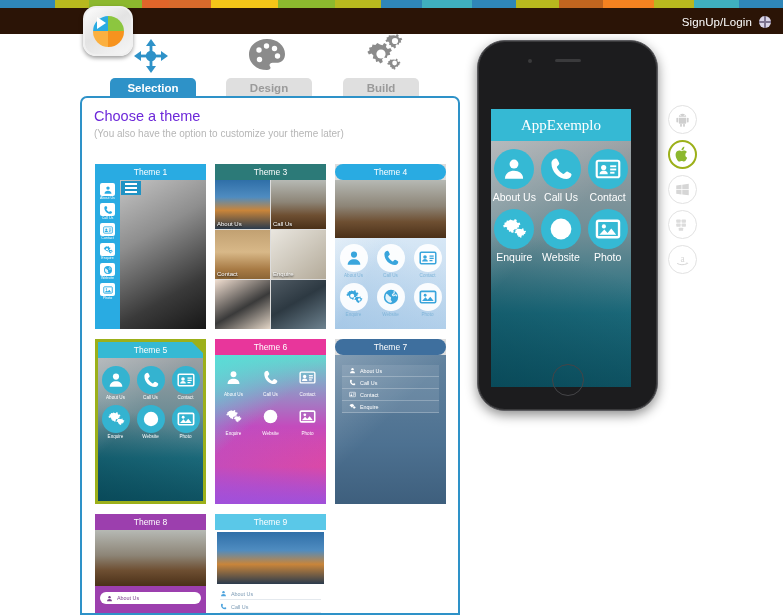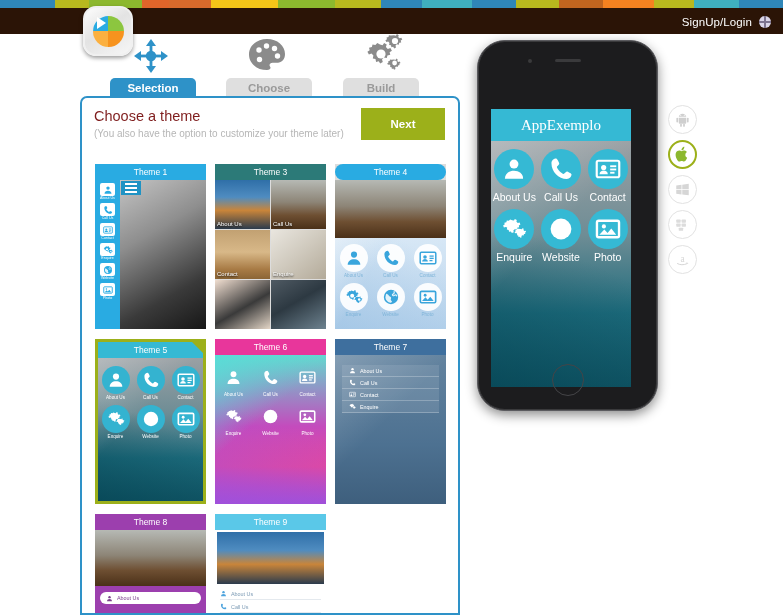--- a/index.html
+++ b/index.html
@@ -68,21 +68,21 @@
   .tab.active { background:#2e92c8; color:#ffffff; }
   .tab.inactive { background:#dfdfdf; color:#9a9a9a; }
 
   
   #panel {
     position:absolute; left:80px; top:96px; width:380px; height:519px;
     background:#ffffff; border:2px solid #2e92c8;
     border-radius:7px 7px 0 0; overflow:hidden;
   }
   #panel-head { position:relative; height:62px; }
-  #choose-title{ position:absolute; left:12px; top:10px; font-size:14.5px; color:#7f1d1d; }
+  #choose-title{ position:absolute; left:12px; top:10px; font-size:14.5px; color:#6d28d9; }
   #choose-sub{
     position:absolute; left:12px; top:29px; width:250px;
     font-size:10px; color:#b6b6b6; line-height:13px;
   }
   #next-btn{
     position:absolute; right:13px; top:10px; width:84px; height:32px;
     background:#9cb01a; color:#ffffff; border:none; font-size:11.5px;
     font-weight:bold; cursor:pointer;
   }
 
@@ -311,29 +311,28 @@
       <path d="M30 3.2l1.9.5 1-1.6 1.8 1.1-.5 1.8 1.3 1.3 1.8-.5 1 1.8-1.6 1 .5 1.8-2 .4-.4 1.9-2-.4-1.3 1.3.5 1.8-1.8 1-1-1.6-1.8.5-.4-2-1.9-.4.4-2-1.3-1.3-1.8.5-1-1.8 1.6-1-.5-1.8 2-.4.4-1.9 2 .4z"></path>
       <circle cx="31" cy="9" r="3.1" fill="#fff"></circle>
       <path d="M30 27.5l1.5.4.8-1.3 1.4.9-.4 1.4 1 1 1.4-.4.8 1.4-1.3.8.4 1.4-1.6.3-.3 1.5-1.6-.3-1 1 .4 1.4-1.4.8-.8-1.3-1.4.4-.3-1.6-1.5-.3.3-1.6-1-1-1.4.4-.8-1.4 1.3-.8-.4-1.4 1.6-.3.3-1.5 1.6.3z"></path>
       <circle cx="30.6" cy="31" r="2.4" fill="#fff"></circle>
     </g>
   </svg>
 </div>
 
 <div id="tabs">
   <div class="tab active" style="left:0px;width:86px">Selection</div>
-  <div class="tab inactive" style="left:116px;width:86px">Choose</div>
+  <div class="tab inactive" style="left:116px;width:86px">Design</div>
   <div class="tab inactive" style="left:233px;width:76px">Build</div>
 </div>
 
 <div id="panel">
   <div id="panel-head">
     <div id="choose-title">Choose a theme</div>
     <div id="choose-sub">(You also have the option to customize your theme later)</div>
-    <button id="next-btn">Next</button>
   </div>
   <div id="grid">
       <div class="theme-card">
         <div class="tc-title" style="background: rgb(41, 171, 226);">Theme 1</div>
         <div class="tc-body ph-grey">
           <div class="t1-side">
             <div class="t1-item">
               <div class="t1-ico">
                 <svg class="ico" width="10" height="10" viewBox="0 0 24 24" fill="#29abe2">
                   <circle cx="12" cy="7.4" r="4.1"></circle>
@@ -623,21 +622,21 @@
                   <circle cx="8.2" cy="9.6" r="1.9"></circle>
                   <path d="M4 17.4l4.6-5 3 3.2 3.4-4 4.6 5.8z"></path>
                 </svg>
               </div>
               <span class="rlbl" style="color:#ffffff">Photo</span>
             </div>
           </div>
         </div>
       </div>
       <div class="theme-card">
-        <div class="tc-title" style="background: rgb(62, 111, 158);">Theme 7</div>
+        <div class="tc-title" style="background: rgb(62, 111, 158); border-radius: 8px;">Theme 7</div>
         <div class="tc-body poly-steel">
           <div style="position: absolute; left: 7px; top: 10px; right: 7px; background: rgba(255, 255, 255, 0.1);">
             <div class="lrow" style="border-bottom: 1px solid rgba(255, 255, 255, 0.25);">
               <span class="li">
                 <svg class="ico" width="7" height="7" viewBox="0 0 24 24" fill="#ffffff">
                   <circle cx="12" cy="7.4" r="4.1"></circle>
                   <path d="M3.6 21c0-4.7 3.8-7.3 8.4-7.3S20.4 16.3 20.4 21z"></path>
                 </svg>
               </span>
               <span>About Us</span>

